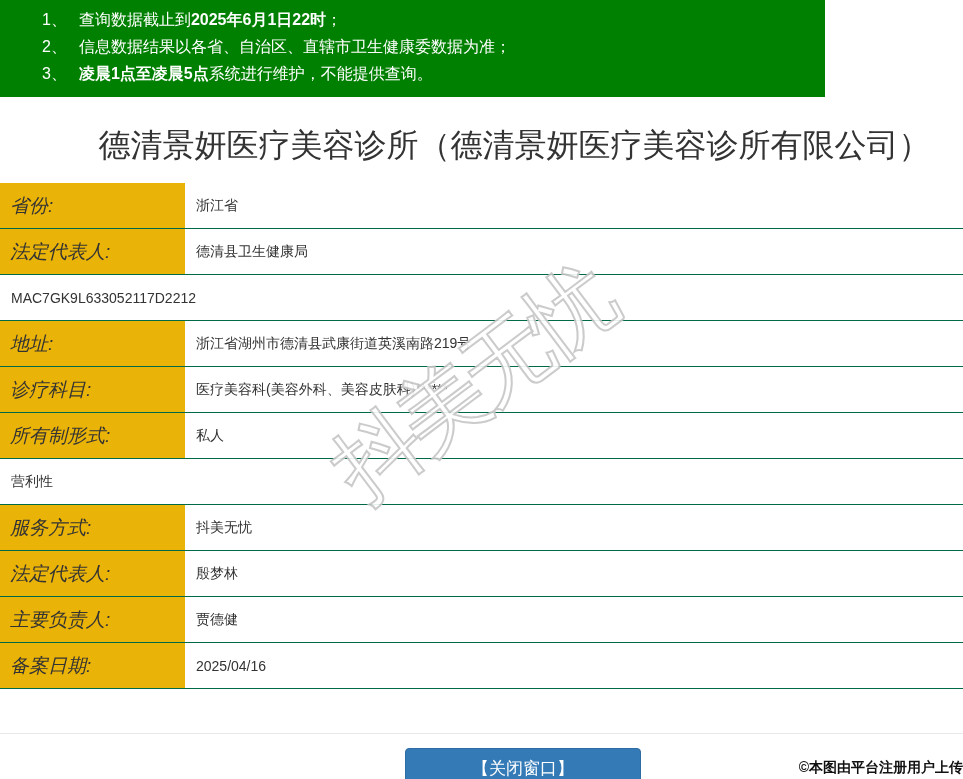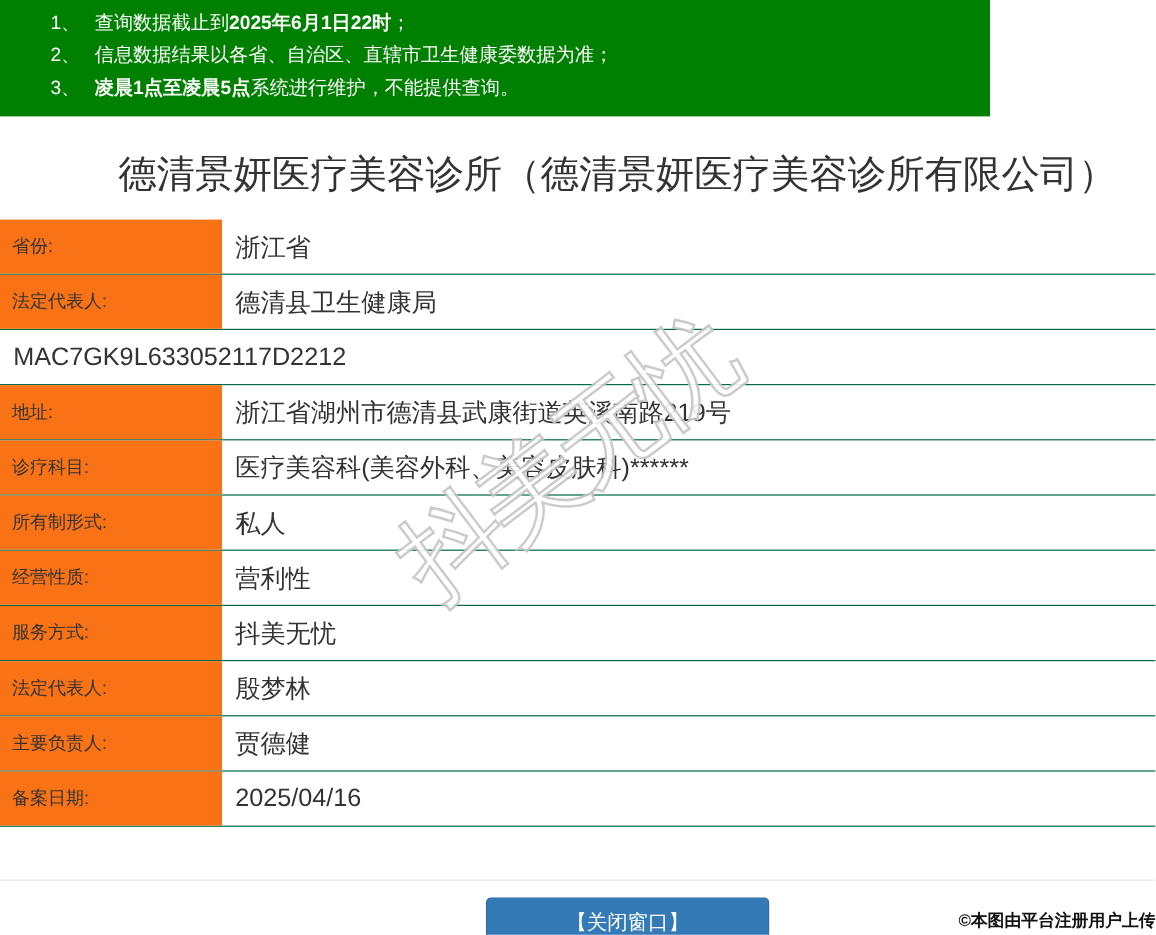--- a/index.html
+++ b/index.html
@@ -38,32 +38,33 @@
   .info-table { width: 963px; }
   .trow {
     display: flex;
     height: 46px;
     border-bottom: 1px solid #006945;
     align-items: stretch;
   }
   .tlabel {
     width: 185px;
     flex: 0 0 185px;
-    background: #f97316;
+    background: #eab308;
     display: flex;
     align-items: center;
     padding-left: 10px;
-    font-size: 15px;
+    font-size: 19px;
+    font-style: italic;
   }
   .tvalue {
     flex: 1;
     display: flex;
     align-items: center;
     padding-left: 11px;
-    font-size: 21px;
+    font-size: 14px;
   }
   
   .bottom-divider {
     position: absolute;
     left: 0; top: 733px;
     width: 963px; height: 1px;
     background: #e8e8e8;
   }
   .close-btn {
     position: absolute;
@@ -133,21 +134,20 @@
   </div>
   <div class="trow">
     <div class="tlabel">诊疗科目:</div>
     <div class="tvalue">医疗美容科(美容外科、美容皮肤科)******</div>
   </div>
   <div class="trow">
     <div class="tlabel">所有制形式:</div>
     <div class="tvalue">私人</div>
   </div>
   <div class="trow">
-    <div class="tlabel">经营性质:</div>
     <div class="tvalue">营利性</div>
   </div>
   <div class="trow">
     <div class="tlabel">服务方式:</div>
     <div class="tvalue">抖美无忧</div>
   </div>
   <div class="trow">
     <div class="tlabel">法定代表人:</div>
     <div class="tvalue">殷梦林</div>
   </div>

